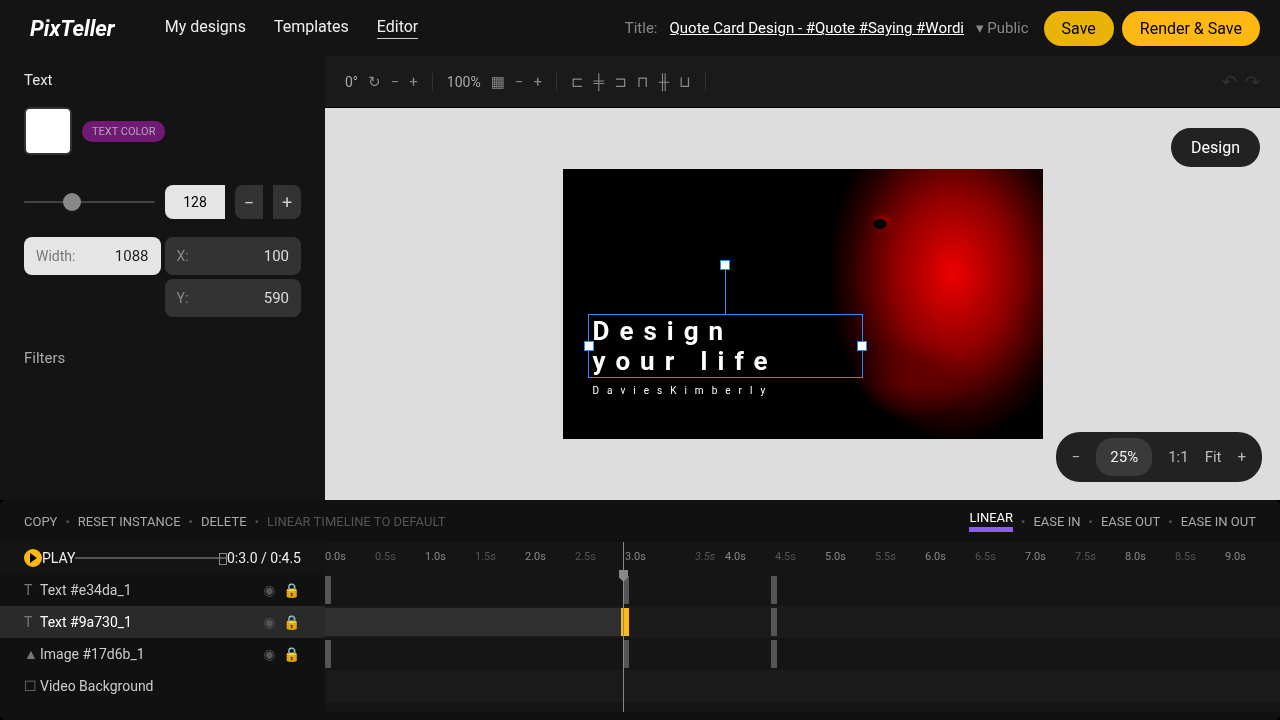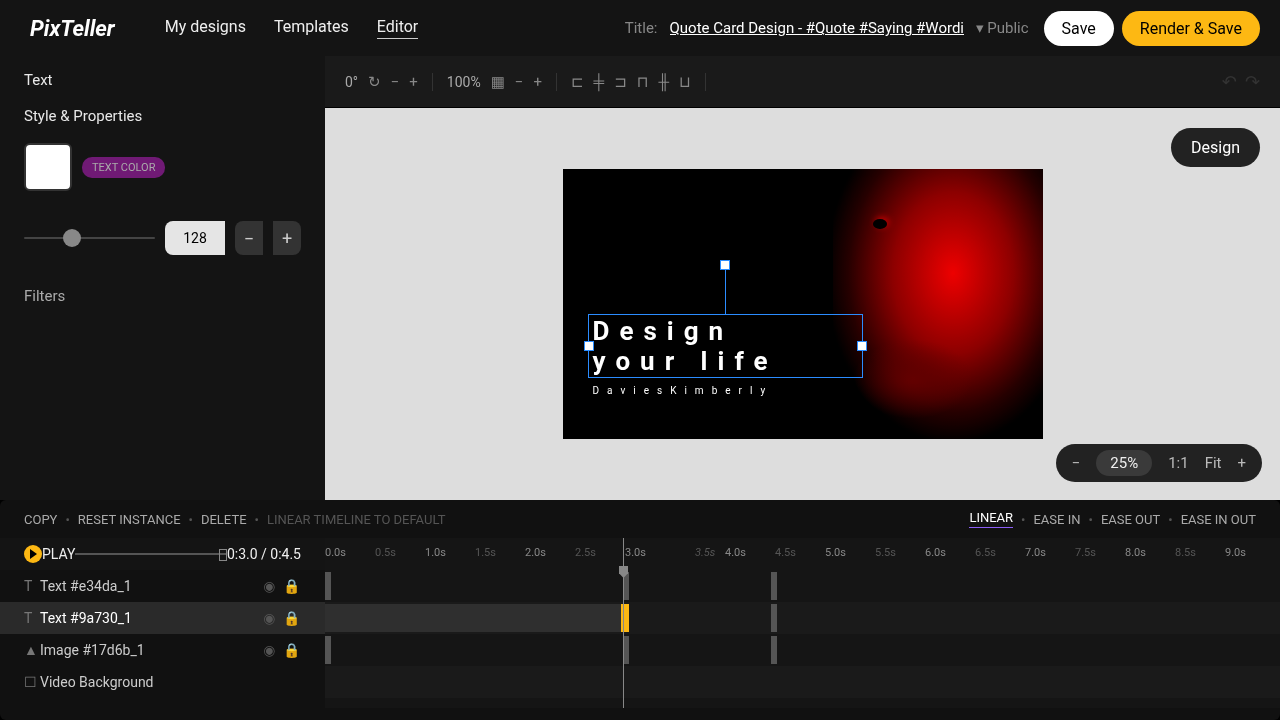--- a/index.html
+++ b/index.html
@@ -9,21 +9,21 @@
 .logo::before{content:"";position:absolute;top:-2px;left:-5px;right:-5px;bottom:2px;background:#f0b800;z-index:-1;transform:skew(-8deg) rotate(-2deg);border-radius:30% 50% 40% 60%;}
 .logo span{position:relative;z-index:1;}
 .nav{display:flex;gap:28px;margin-left:40px;}
 .nav-item{color:#eee;font-size:16px;cursor:pointer;padding-bottom:2px;}
 .nav-item.active{border-bottom:1px solid #ccc;}
 .title-area{margin-left:auto;display:flex;align-items:center;gap:12px;font-size:15px;}
 .title-label{color:#888;}
 .title-text{color:#fff;max-width:310px;white-space:nowrap;overflow:hidden;text-decoration:underline;}
 .visibility{color:#888;cursor:pointer;}
 .btn{padding:8px 18px;border-radius:18px;font-size:16px;cursor:pointer;border:none;}
-.btn-save{background:#ffffff;color:#000;margin-left:15px;}
+.btn-save{background:#eab308;color:#000;margin-left:15px;}
 .btn-render{background:#fdb813;color:#000;margin-left:8px;}
 
 .main{display:flex;height:444px;}
 .sidebar{width:325px;background:#141414;padding:15px 24px;overflow:hidden;}
 .sidebar h3{font-size:15px;font-weight:normal;color:#e8e8e8;margin-bottom:18px;}
 .color-row{display:flex;align-items:center;gap:10px;margin-top:10px;}
 .color-swatch{width:48px;height:48px;background:#fff;border-radius:6px;border:2px solid #333;cursor:pointer;}
 .badge{background:#701a75;color:#aaa;font-size:11px;padding:4px 10px;border-radius:10px;}
 .slider-row{display:flex;align-items:center;gap:10px;margin-top:30px;}
 .slider{flex:1;height:2px;background:#444;position:relative;border-radius:2px;}
@@ -62,28 +62,28 @@
 .sel-box{position:absolute;left:25px;top:145px;width:275px;height:64px;border:1px solid #2b8cff;}
 .handle{position:absolute;width:10px;height:10px;background:#fff;border:1px solid #2b8cff;}
 .h-tc{top:-55px;left:50%;margin-left:-5px;}
 .h-ml{top:50%;left:-5px;margin-top:-5px;}
 .h-mr{top:50%;right:-5px;margin-top:-5px;}
 .h-line{position:absolute;top:-50px;left:50%;width:1px;height:50px;background:#2b8cff;}
 
 .mode-chip{position:absolute;top:20px;right:20px;background:#222;color:#fff;padding:10px 20px;border-radius:22px;font-size:16px;cursor:pointer;}
 .zoom-bar{position:absolute;bottom:18px;right:18px;background:#222;border-radius:24px;display:flex;align-items:center;padding:6px 16px;gap:16px;}
 .zoom-bar span{color:#bbb;font-size:15px;cursor:pointer;}
-.zoom-bar .zv{background:#3a3a3a;color:#eee;padding:4px 14px;border-radius:16px;}
+.zoom-bar .zv{background:#3a3a3a;color:#eee;padding:10px 14px;border-radius:16px;}
 
 .timeline{height:220px;background:#111;border-radius:6px;}
 .tl-actions{display:flex;align-items:center;padding:10px 24px;font-size:13px;color:#aaa;gap:8px;}
 .tl-actions .sep{color:#555;}
 .tl-actions .act{cursor:pointer;}
 .tl-actions .act.disabled{color:#555;}
-.tl-actions .act.active{color:#fff;border-bottom:1px solid #8b5cf6;padding-bottom:2px;}
+.tl-actions .act.active{color:#fff;border-bottom:5px solid #8b5cf6;padding-bottom:2px;}
 .ease-group{margin-left:auto;display:flex;gap:8px;align-items:center;}
 
 .tl-body{display:flex;height:170px;}
 .tl-left{width:325px;}
 .tl-row{display:flex;align-items:center;height:32px;padding:0 24px;font-size:14px;color:#ccc;gap:0;}
 .tl-row.sel{background:#2a2a2a;color:#fff;}
 .tl-row.header{color:#eee;}
 .play-icon{width:18px;height:18px;background:#fdb813;border-radius:50%;position:relative;cursor:pointer;}
 .play-icon::after{content:"";position:absolute;left:6px;top:4px;border-left:7px solid #000;border-top:5px solid transparent;border-bottom:5px solid transparent;}
 .tl-slider{flex:1;height:2px;background:#555;position:relative;}
@@ -118,32 +118,46 @@
     <span class="title-text">Quote Card Design - #Quote #Saying #Wordi</span>
     <span class="visibility">▾ <span>Public</span></span>
   </div>
   <button class="btn btn-save">Save</button>
   <button class="btn btn-render">Render &amp; Save</button>
 </div>
 
 <div class="main">
   <div class="sidebar">
     <h3>Text</h3>
-    <h3>Style &amp; Properties</h3>
     <div class="color-row">
       <div class="color-swatch"></div>
       <span class="badge">TEXT COLOR</span>
     </div>
     <div class="slider-row">
       <div class="slider">
           <div class="slider-thumb"></div>
         </div>
       <input class="num-input main" value="128" style="">
       <button class="step-btn step-minus">−</button>
       <button class="step-btn step-plus">+</button>
+    </div>
+    <div class="dim-grid">
+      <div class="dim-field">
+        <label>Width:</label>
+        <input value="1088" style="">
+      </div>
+      <div class="dim-field dark">
+        <label>X:</label>
+        <input value="100" style="">
+      </div>
+      <div></div>
+      <div class="dim-field dark">
+        <label>Y:</label>
+        <input value="590" style="">
+      </div>
     </div>
     <div class="filters-title">Filters</div>
   </div>
 
   <div class="canvas-area">
     <div class="toolbar">
       <div class="tool-group">
         <span class="tool-val">0°</span>
         <span class="tool-btn">↻</span>
         <span class="tool-btn">−</span>

